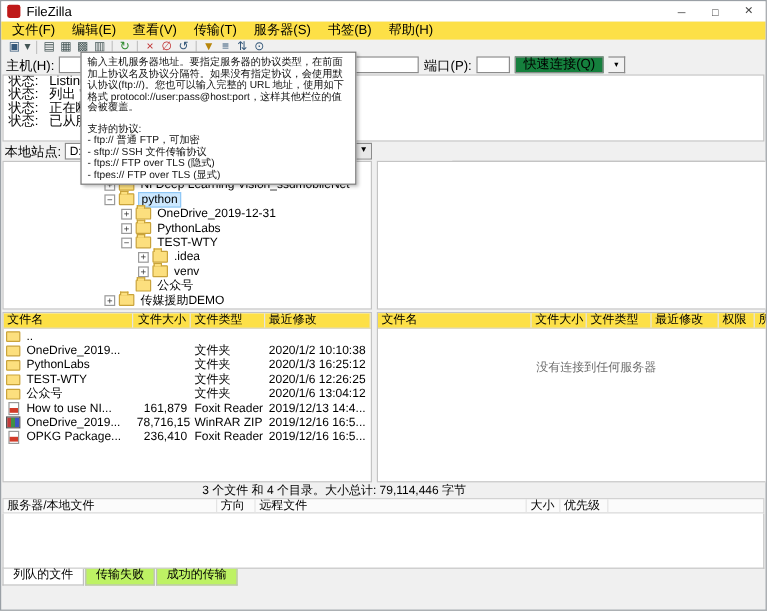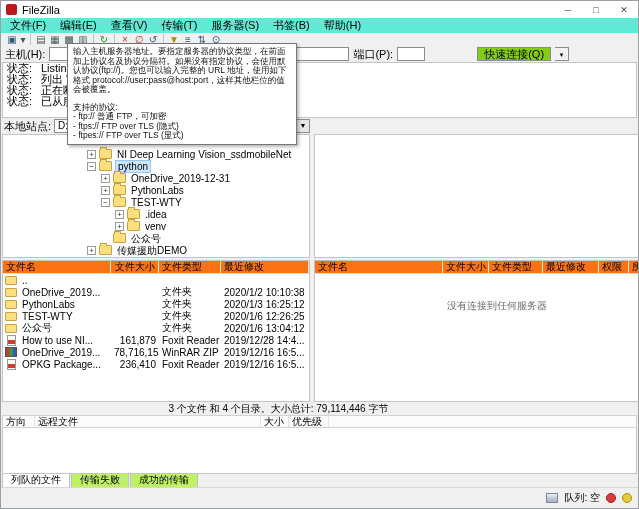--- a/index.html
+++ b/index.html
@@ -11,39 +11,39 @@
   
   .titlebar { position:absolute; top:0; left:0; right:0; height:17px; background:#fff;
               display:flex; align-items:center; padding-left:5px; }
   .fz-logo { width:11px; height:11px; background:#bf1818; border-radius:2px; margin-right:5px; flex:none; }
   .title-text { font-size:11px; }
   .win-controls { margin-left:auto; display:flex; height:100%; }
   .win-btn { width:28px; display:flex; align-items:center; justify-content:center;
              font-size:9px; color:#444; }
 
   
-  .menubar { position:absolute; top:17px; left:0; right:0; height:15px; background:#5eead4;
+  .menubar { position:absolute; top:17px; left:0; right:0; height:15px; background:#fde047;
              display:flex; align-items:center; padding-left:2px; }
   .menu-item { padding:0 7px; font-size:11px; line-height:15px; }
 
   
   .toolbar { position:absolute; top:32px; left:0; right:0; height:13px; display:flex;
              align-items:center; padding-left:4px; }
   .tb-icon { width:14px; height:12px; font-size:10px; line-height:12px; text-align:center; color:#455; }
   .tb-icon.small { width:8px; }
   .tb-sep { width:1px; height:11px; background:#c3c3c3; margin:0 3px; }
   .g-green { color:#2e8b2e; } .g-red { color:#c03030; } .g-blue { color:#35587a; } .g-amber { color:#b8860b; }
 
   
   .quickbar { position:absolute; top:45px; left:0; right:0; height:16px; display:flex;
               align-items:center; padding-left:4px; gap:4px; font-size:11px; white-space:nowrap; }
   .qc-input { height:14px; background:#fff; border:1px solid #8c8c8c; font-size:10px; padding:0 2px; }
   .w-host{width:70px;} .w-user{width:64px;} .w-pass{width:56px;} .w-port{width:28px;}
-  .qc-btn { height:14px; border:1px solid #8c8c8c; background:#84cc16; padding:0 6px;
-            line-height:12px; display:flex; align-items:center;margin-left:48px; }
+  .qc-btn { height:14px; border:1px solid #8c8c8c; background:#15803d; padding:0 6px;
+            line-height:12px; display:flex; align-items:center; }
   .qc-arrow { height:14px; width:14px; border:1px solid #8c8c8c; border-left:none; background:#f2f2f2;
               text-align:center; font-size:7px; line-height:13px; }
 
   
   .logarea { position:absolute; top:61px; left:1px; right:1px; height:56px; background:#fff;
              border:1px solid #c4c4c4; overflow:hidden; font-size:11px; }
   .log-row { display:flex; height:11px; line-height:11px; white-space:nowrap; }
   .log-label { width:38px; padding-left:4px; flex:none; }
 
   
@@ -69,21 +69,21 @@
          font-size:8px; line-height:7px; text-align:center; margin-right:3px; }
   .exp.none { visibility:hidden; }
   .fold { flex:none; width:13px; height:10px; background:#fcdf7e; border:1px solid #c9a33b;
           border-radius:1px; position:relative; margin-right:3px; }
   .fold::before { content:""; position:absolute; top:-3px; left:0; width:5px; height:2px;
                   background:#fcdf7e; border:1px solid #c9a33b; border-bottom:none; }
   .tree-label { padding:0 2px; line-height:11px; }
   .tree-label.sel { background:#cce8ff; border:1px solid #90c8f6; }
 
   .filelist { flex:1; background:#fff; border:1px solid #c4c4c4; overflow:hidden; }
-  .lheader { display:flex; height:13px; background:#f97316; border-bottom:1px solid #d9d9d9; font-size:10px; }
+  .lheader { display:flex; height:13px; background:#fde047; border-bottom:1px solid #d9d9d9; font-size:10px; }
   .hcell { border-right:1px solid #e4e4e4; padding:0 3px; line-height:12px; white-space:nowrap; overflow:hidden; }
   .c-name{width:108px;} .c-size{width:48px; text-align:right;} .c-type{width:62px;} .c-mod{flex:1;}
   .rc-name{width:128px;} .rc-size{width:46px;} .rc-type{width:54px;} .rc-mod{width:56px;} .rc-perm{width:30px;} .rc-owner{flex:1;}
   .frow { display:flex; height:12px; align-items:center; font-size:10px; white-space:nowrap; }
   .fcell { padding:0 3px; overflow:hidden; white-space:nowrap; }
   .ficon { width:16px; flex:none; display:flex; justify-content:center; align-items:center; }
   .fold-sm { width:12px; height:9px; background:#fcdf7e; border:1px solid #c9a33b; border-radius:1px; }
   .pdf-ic { width:9px; height:11px; background:#fff; border:1px solid #999; position:relative; }
   .pdf-ic::after { content:""; position:absolute; left:0; right:0; bottom:1px; height:4px; background:#d23c2a; }
   .zip-ic { width:12px; height:10px; border:1px solid #555;
@@ -327,21 +327,21 @@
           <span class="fcell c-type">文件夹</span>
           <span class="fcell c-mod">2020/1/6 13:04:12</span>
         </div>
         <div class="frow">
           <span class="ficon">
               <span class="pdf-ic"></span>
             </span>
           <span class="fcell" style="width:92px;">How to use NI...</span>
           <span class="fcell c-size">161,879</span>
           <span class="fcell c-type">Foxit Reader ..</span>
-          <span class="fcell c-mod">2019/12/28 14:4...</span>
+          <span class="fcell c-mod">2019/12/13 14:4...</span>
         </div>
         <div class="frow">
           <span class="ficon">
               <span class="zip-ic"></span>
             </span>
           <span class="fcell" style="width:92px;">OneDrive_2019...</span>
           <span class="fcell c-size">78,716,157</span>
           <span class="fcell c-type">WinRAR ZIP ...</span>
           <span class="fcell c-mod">2019/12/16 16:5...</span>
         </div>
@@ -374,44 +374,38 @@
       </div>
     </div>
   </div>
 
   <div class="summaryrow">
     <div class="sum-left">3 个文件 和 4 个目录。大小总计: 79,114,446 字节</div>
     <div class="sum-right">未连接。</div>
   </div>
 
   <div class="queuehdr">
+    <div class="hcell qc0">服务器/本地文件</div>
     <div class="hcell qc1">方向</div>
     <div class="hcell qc2">远程文件</div>
     <div class="hcell qc3">大小</div>
     <div class="hcell qc4">优先级</div>
     <div class="hcell qc5">状态</div>
   </div>
   <div class="queuebody"></div>
 
   <div class="tabs">
     <div class="tab active">列队的文件</div>
     <div class="tab">传输失败</div>
     <div class="tab">成功的传输</div>
   </div>
 
-  <div class="statusbar">
-    <div class="sb-right">
-      <span class="queue-ic"></span>
-      <span>队列: 空</span>
-      <span class="led red"></span>
-      <span class="led yellow"></span>
-    </div>
-  </div>
 
   <div class="tooltip">
     <div class="tt-body">输入主机服务器地址。要指定服务器的协议类型，在前面加上协议名及协议分隔符。如果没有指定协议，会使用默认协议(ftp://)。您也可以输入完整的 URL 地址，使用如下格式 protocol://user:pass@host:port，这样其他栏位的值会被覆盖。</div>
     <div class="tt-proto">支持的协议:</div>
     <div class="tt-proto">- ftp:// 普通 FTP，可加密</div>
+    <div class="tt-proto">- sftp:// SSH 文件传输协议</div>
     <div class="tt-proto">- ftps:// FTP over TLS (隐式)</div>
     <div class="tt-proto">- ftpes:// FTP over TLS (显式)</div>
   </div>
 
 </div>
 
 </body></html>

